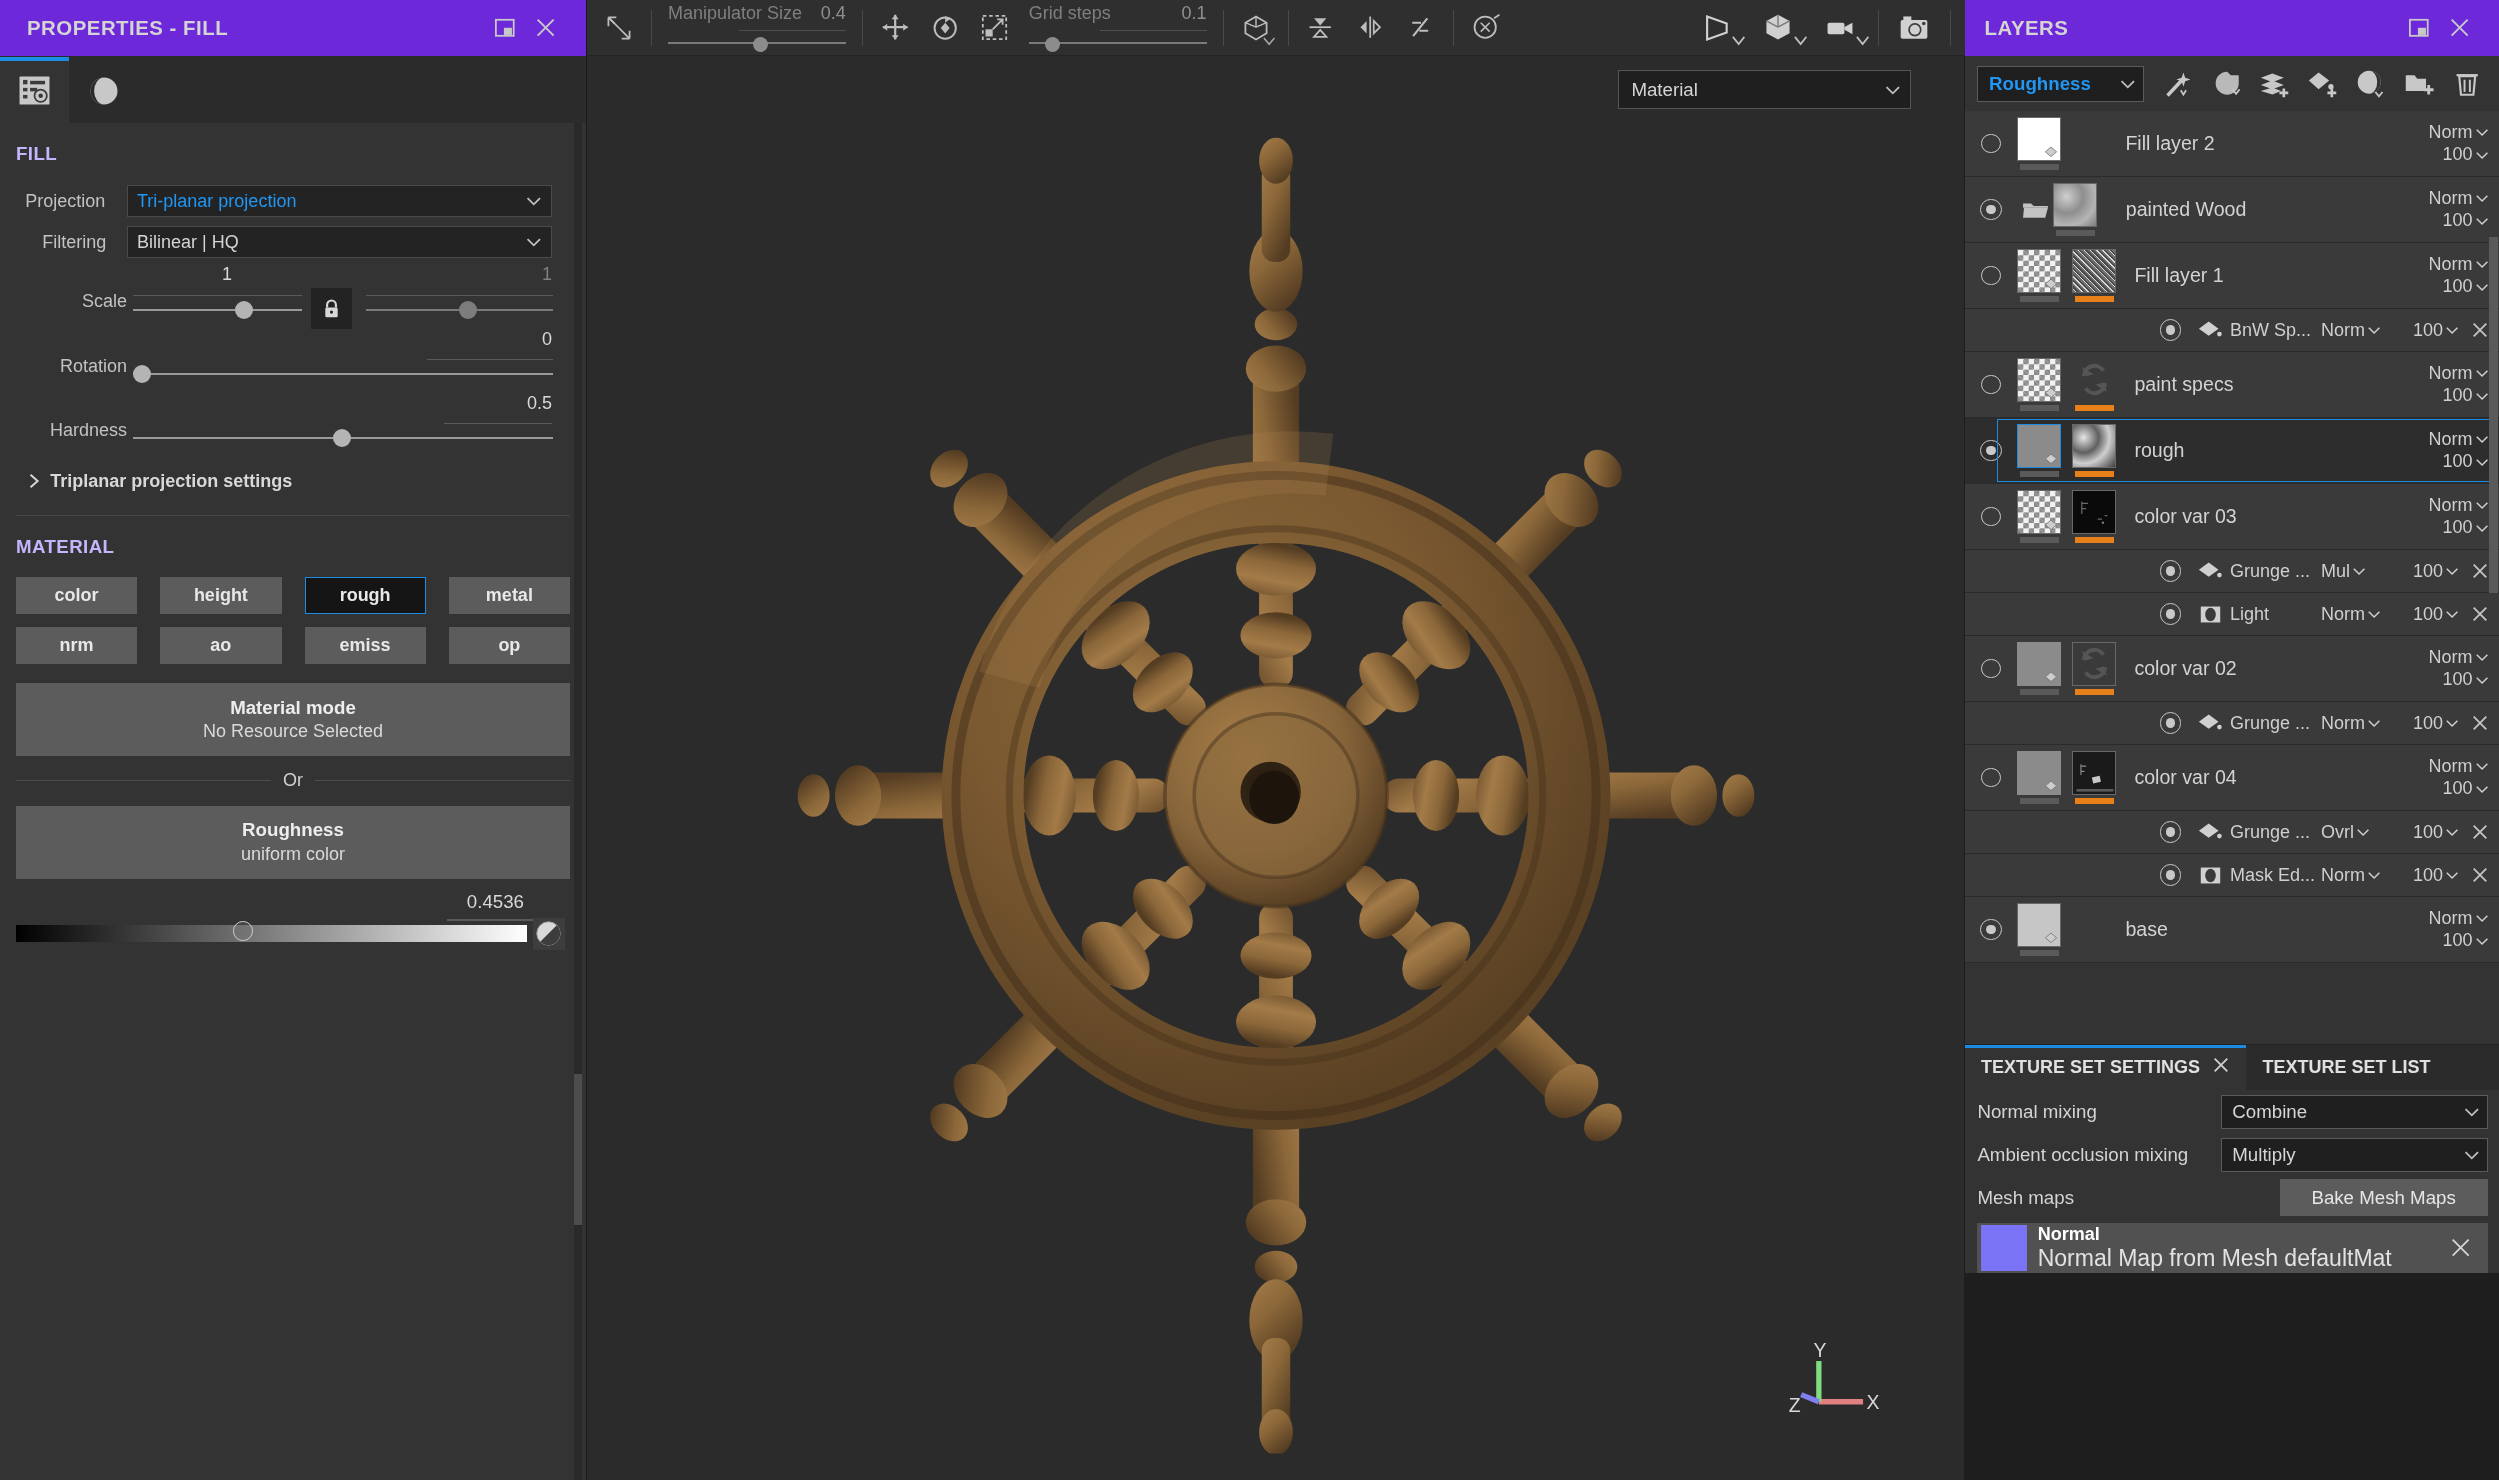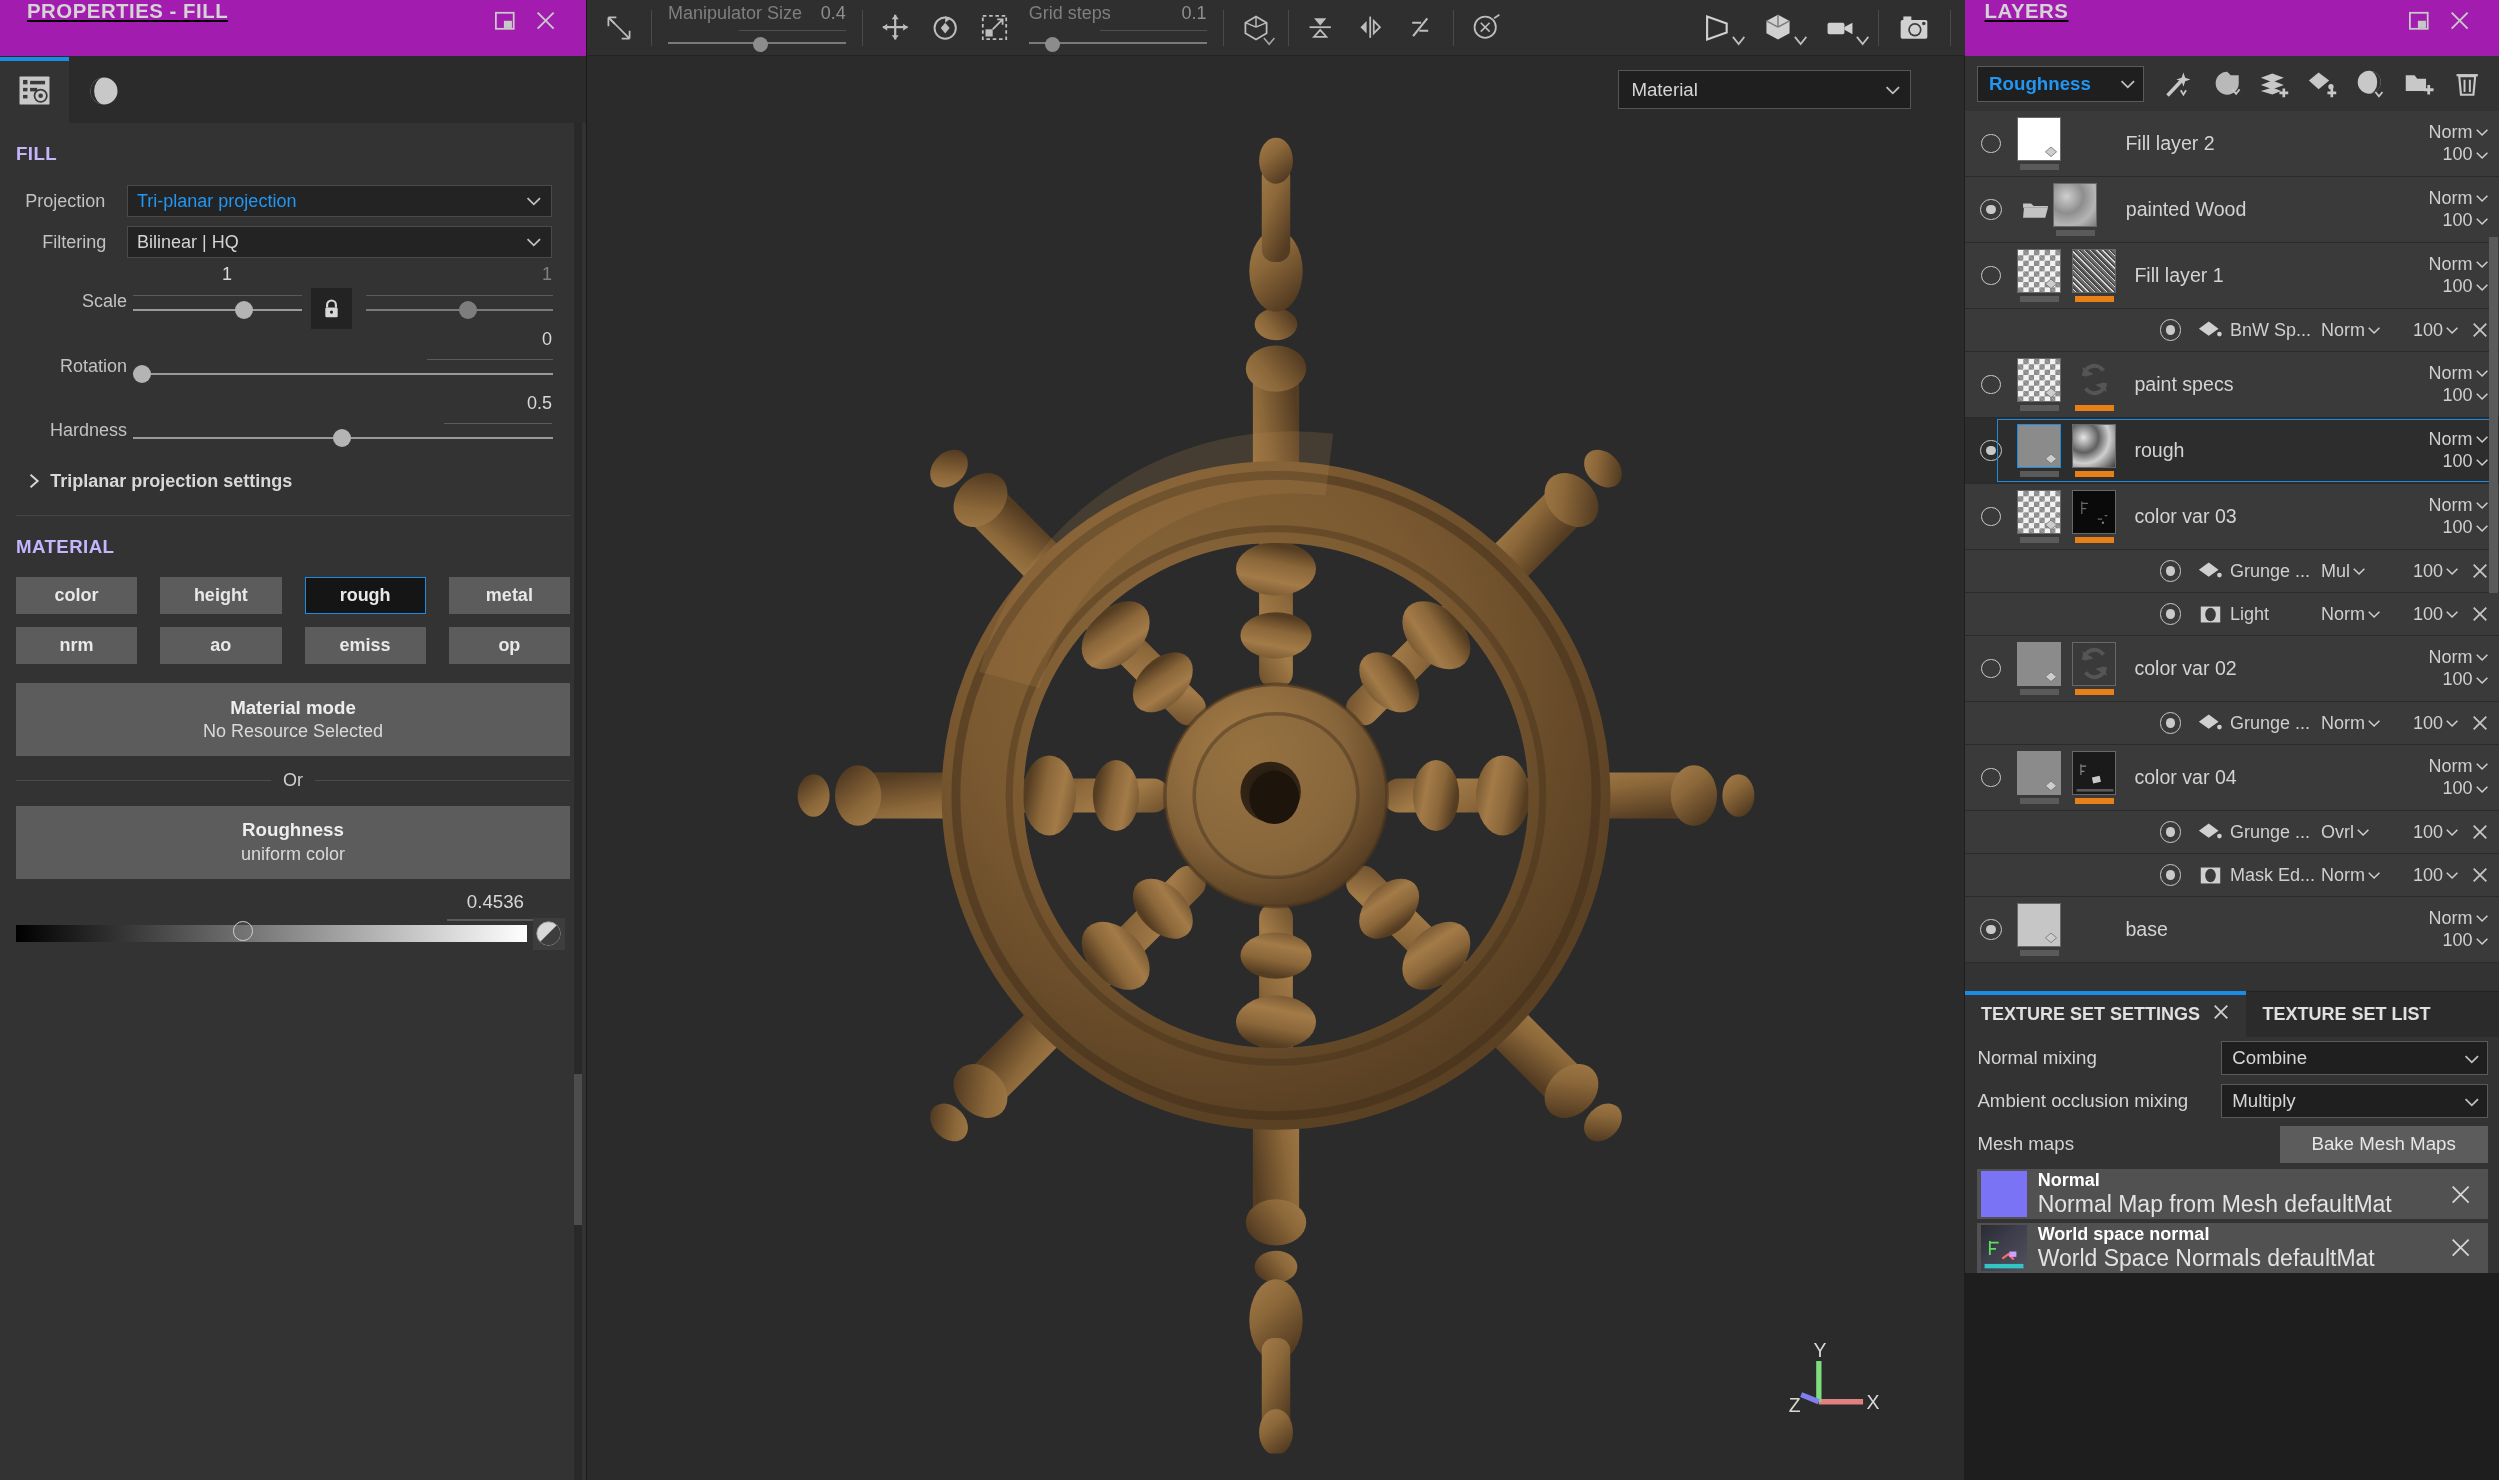--- a/index.html
+++ b/index.html
@@ -14,25 +14,24 @@
 
   
   .props-panel {
     width: 587px; height: 1481px;
     background: #333333;
     display: flex; flex-direction: column;
     position: relative;
     border-right: 0.9px solid #1a1a1a;
   }
   .panel-titlebar {
-    height: 56px; background: #a21caf;
-    display: flex; align-items: flex-start;
+    height: 56px; background: #6d28d9;
+    display: flex; align-items: center;
     padding: 0 19.6px 0 27px;
     flex-shrink: 0;
-    text-decoration: underline;
   }
   .panel-title {
     font-size: 20.4px; font-weight: bold; color: #d4d4d4;
     letter-spacing: 0.5px; flex: 1;
   }
   .panel-btn {
     width: 41px; height: 41px;
     display: flex; align-items: center; justify-content: center;
     color: #c8c8c8;
   }
@@ -1437,36 +1436,16 @@
         <div class="mm-txt">
           <span class="mm-t">Normal</span>
           <span class="mm-s">Normal Map from Mesh defaultMat</span>
         </div>
         <div class="mm-x">
             <svg width="21.3" height="21.3" viewBox="0 0 24 24">
               <path d="M3 3 L21 21 M21 3 L3 21" stroke="currentColor" stroke-width="2" fill="none"></path>
             </svg>
           </div>
       </div>
-      <div class="mm-row">
-        <div class="mm-sw" style="background:
-            linear-gradient(135deg,#2b2b33 0%,#3c3c4a 40%,#51515e 100%);position:relative;overflow:hidden;">
-          <svg width="46" height="46" viewBox="0 0 52 52">
-              <path d="M10 34 v-16 M10 20 h10 M10 27 h7" stroke="#5ce05c" stroke-width="2" fill="none"></path>
-              <path d="M24 38 l7 -5 l6 6" stroke="#ff6b6b" stroke-width="2.5" fill="none"></path>
-              <rect x="4" y="44" width="44" height="5" fill="#35c4c4"></rect>
-              <rect x="32" y="30" width="8" height="6" fill="#d0a0ff"></rect>
-            </svg>
-        </div>
-        <div class="mm-txt">
-          <span class="mm-t">World space normal</span>
-          <span class="mm-s">World Space Normals defaultMat</span>
-        </div>
-        <div class="mm-x">
-            <svg width="21.3" height="21.3" viewBox="0 0 24 24">
-              <path d="M3 3 L21 21 M21 3 L3 21" stroke="currentColor" stroke-width="2" fill="none"></path>
-            </svg>
-          </div>
-      </div>
     </div>
   </div>
 </div>
 
 
 </body></html>

